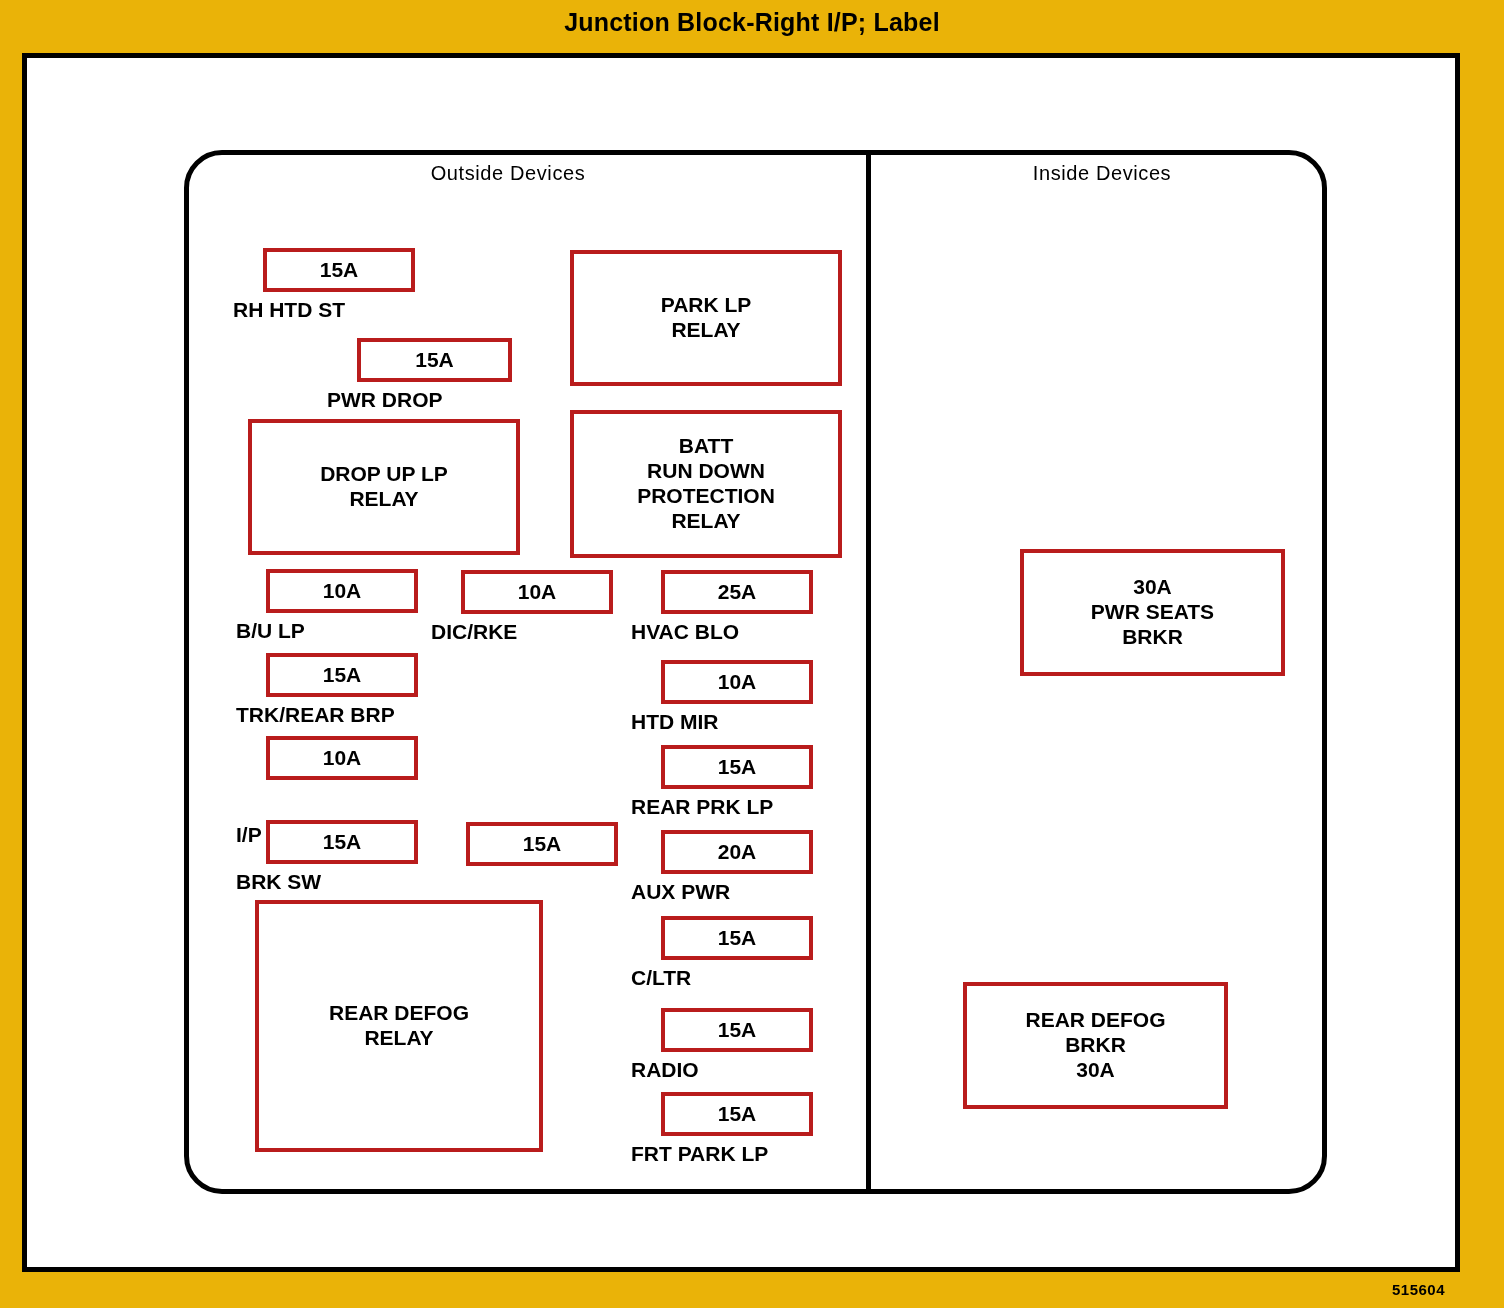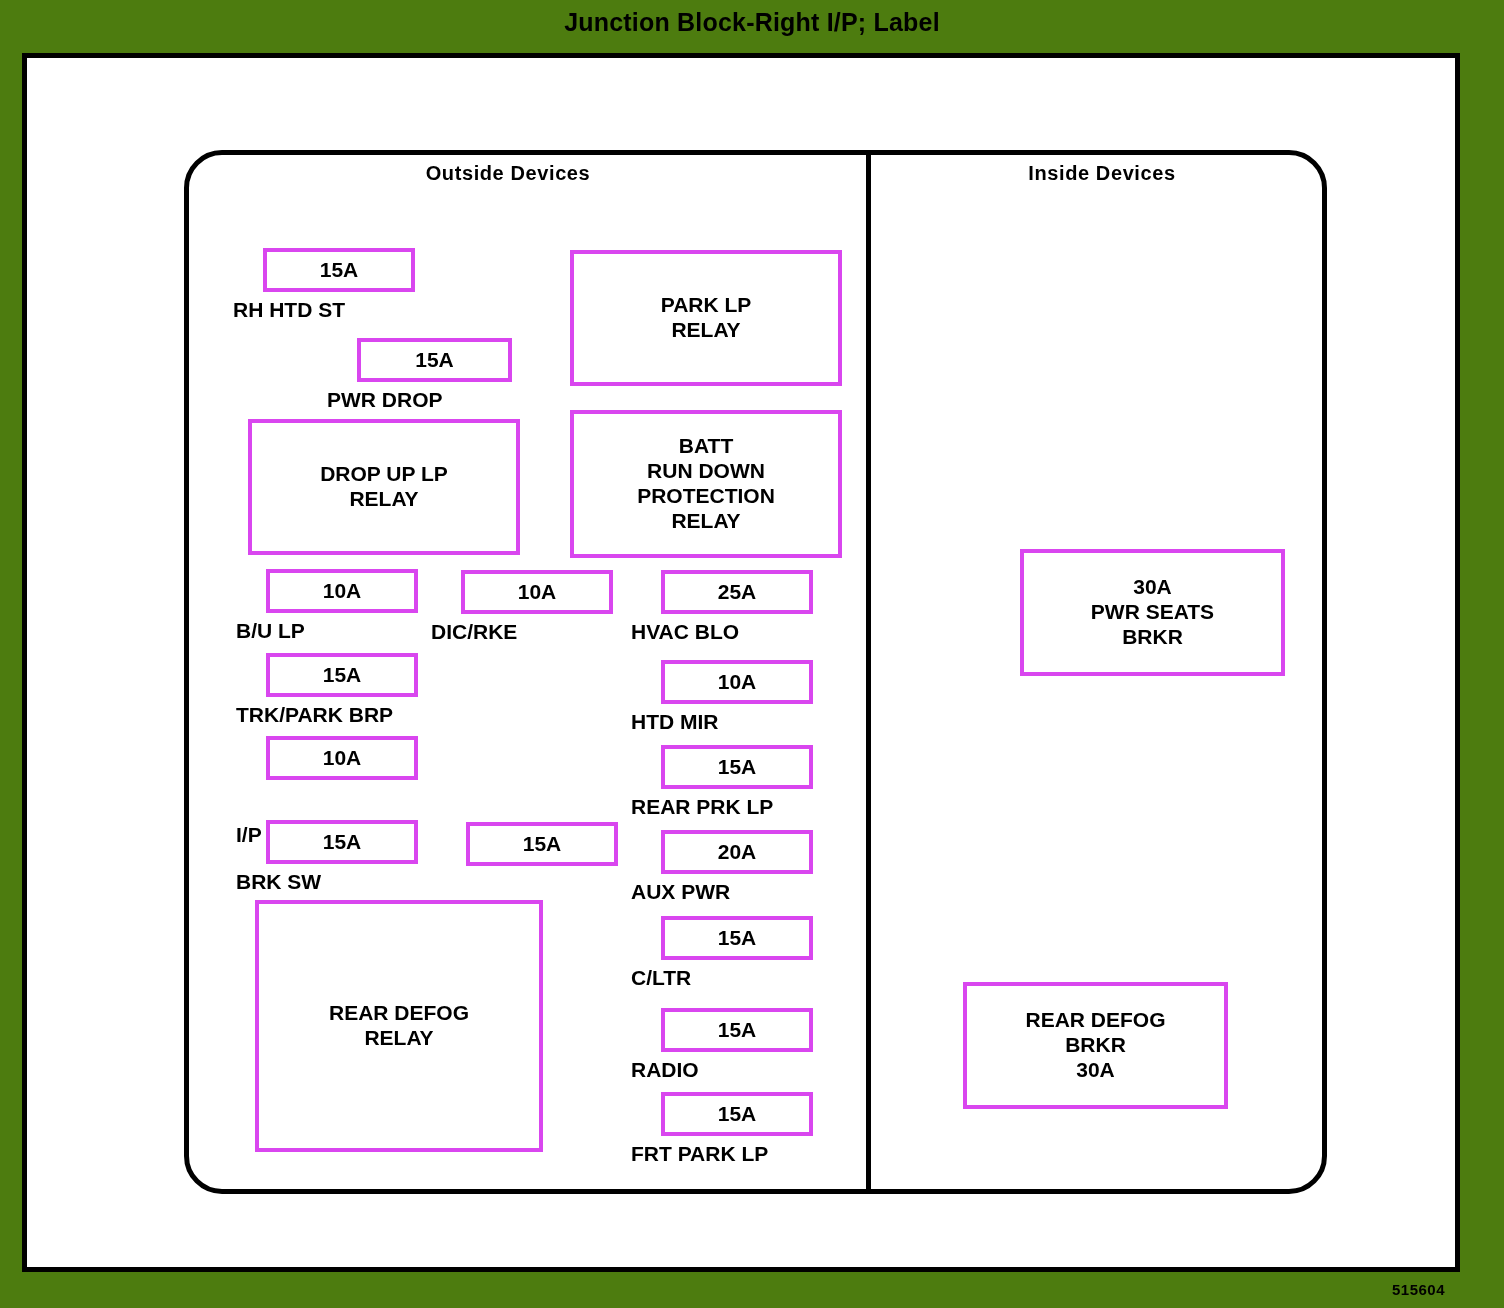--- a/index.html
+++ b/index.html
@@ -8,21 +8,21 @@
     background: #ffffff;
   }
   body {
     font-family: "Liberation Sans", sans-serif;
     color: #000000;
   }
   #page {
     position: relative;
     width: 1504px;
     height: 1308px;
-    background: #4d7c0f;
+    background: #eab308;
     overflow: hidden;
   }
 
   
   #diagram-title {
     position: absolute;
     left: 0;
     top: 8px;
     width: 1504px;
     text-align: center;
@@ -64,39 +64,39 @@
     top: 150px;
     width: 5px;
     height: 1044px;
     background: #000000;
   }
 
   
   .section-heading {
     position: absolute;
     font-size: 20px;
-    font-weight: bold;
+    font-weight: normal;
     letter-spacing: 0.6px;
     white-space: nowrap;
     text-align: center;
   }
   #heading-outside { left: 388px; top: 162px; width: 240px; }
   #heading-inside  { left: 982px; top: 162px; width: 240px; }
 
   
   .component {
     position: absolute;
     box-sizing: border-box;
   }
   .component .box {
     position: absolute;
     left: 0;
     top: 0;
     width: 100%;
-    border: 4px solid #d946ef;
+    border: 4px solid #b91c1c;
     box-sizing: border-box;
     background: #ffffff;
     display: flex;
     flex-direction: column;
     align-items: center;
     justify-content: center;
     line-height: 1.18;
   }
   .component .box .line {
     display: block;
@@ -198,21 +198,21 @@
       <div class="component fuse" style="left: 661px; top: 570px; width: 152px; height: 44px;">
         <div class="box">
           <span class="line">25A</span>
         </div>
         <div class="caption" style="top: 50px;">HVAC BLO</div>
       </div>
       <div class="component fuse" style="left: 266px; top: 653px; width: 152px; height: 44px;">
         <div class="box">
           <span class="line">15A</span>
         </div>
-        <div class="caption" style="top: 50px;">TRK/PARK BRP</div>
+        <div class="caption" style="top: 50px;">TRK/REAR BRP</div>
       </div>
       <div class="component fuse" style="left: 661px; top: 660px; width: 152px; height: 44px;">
         <div class="box">
           <span class="line">10A</span>
         </div>
         <div class="caption" style="top: 50px;">HTD MIR</div>
       </div>
       <div class="component fuse" style="left: 266px; top: 736px; width: 152px; height: 44px;">
         <div class="box">
           <span class="line">10A</span>

